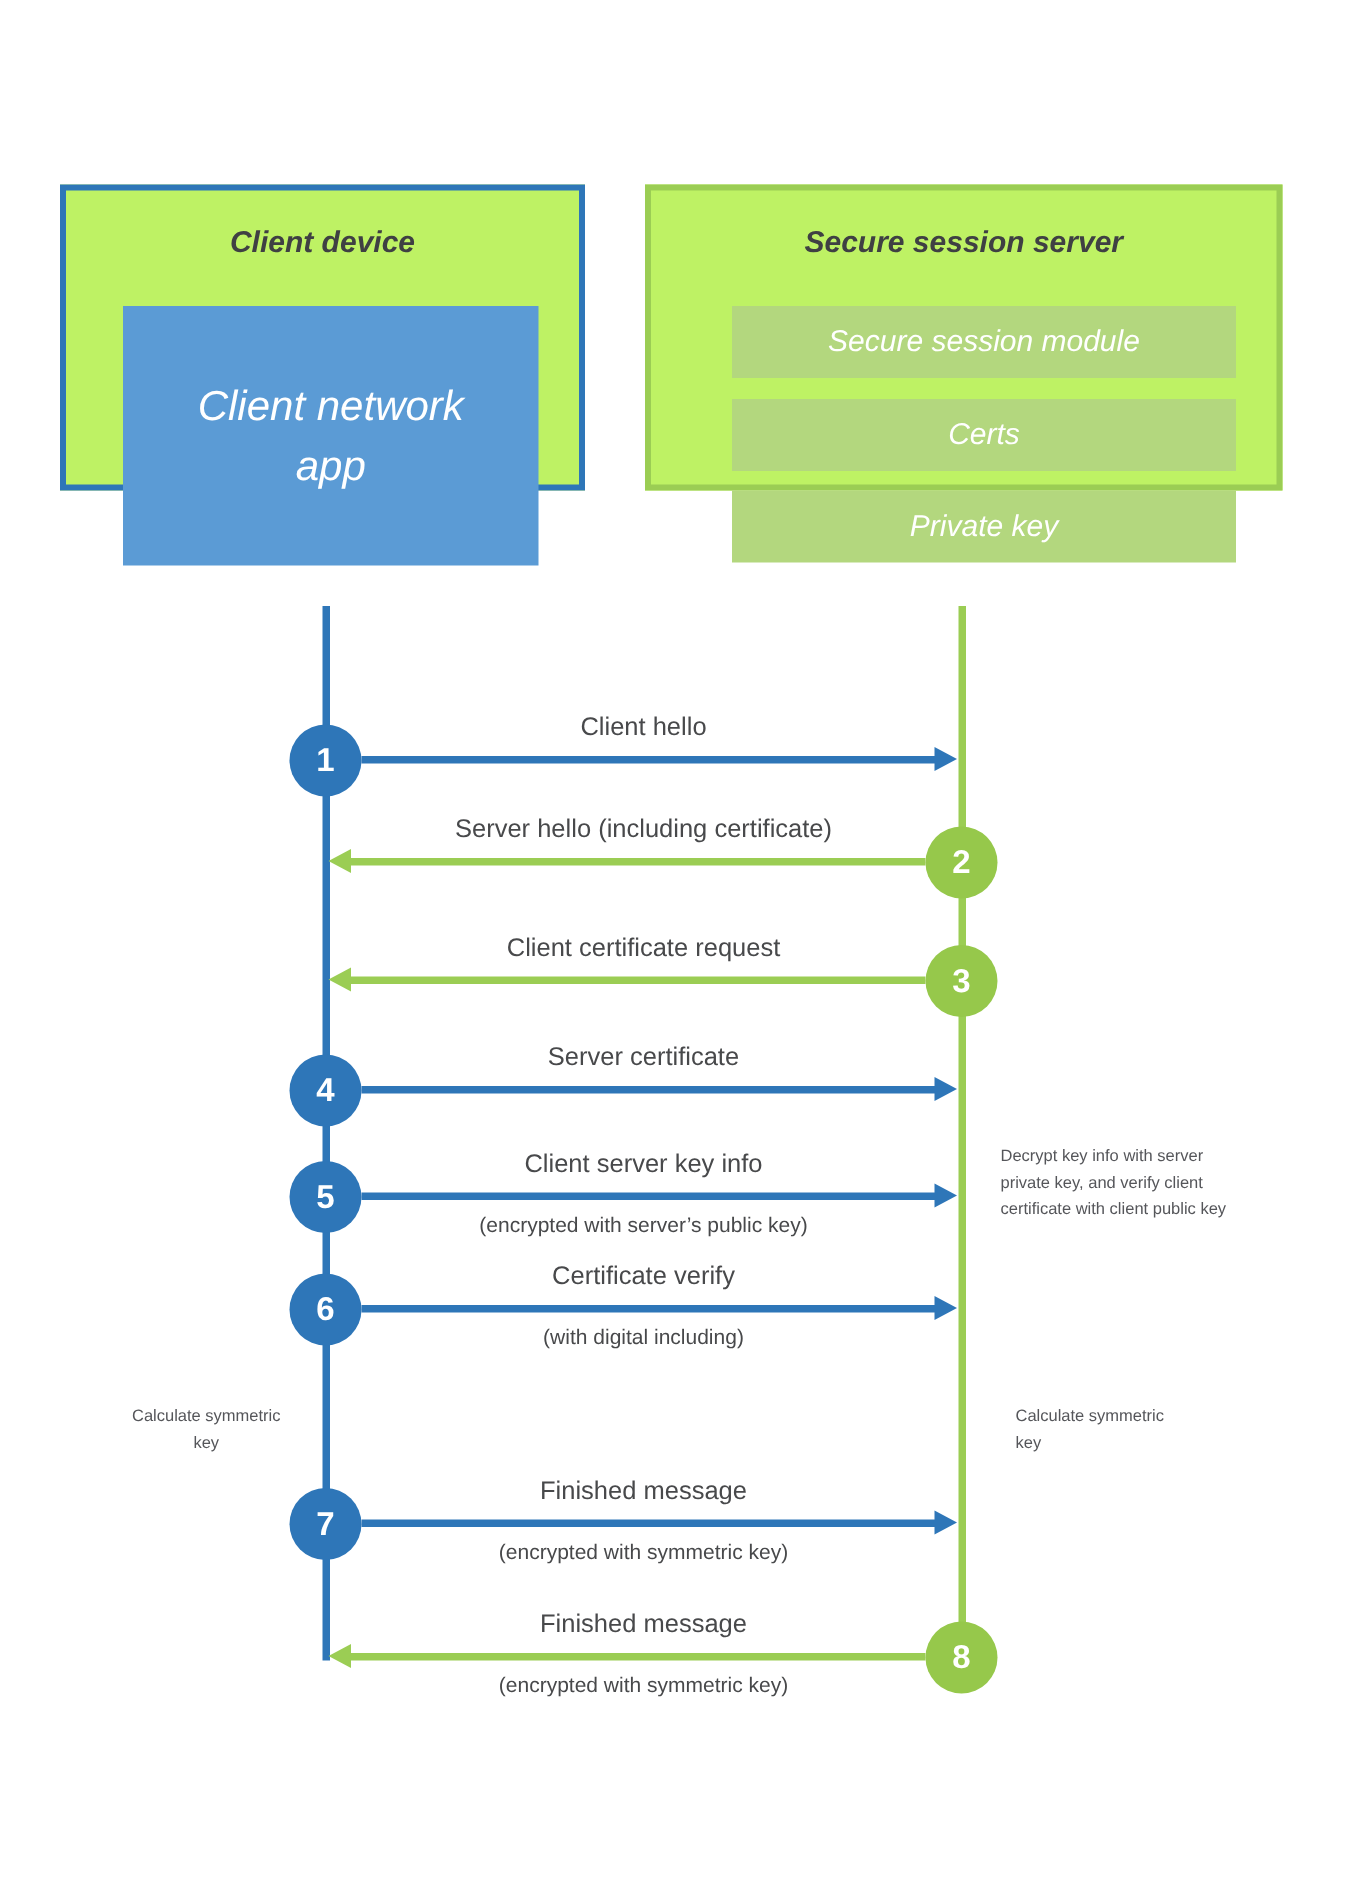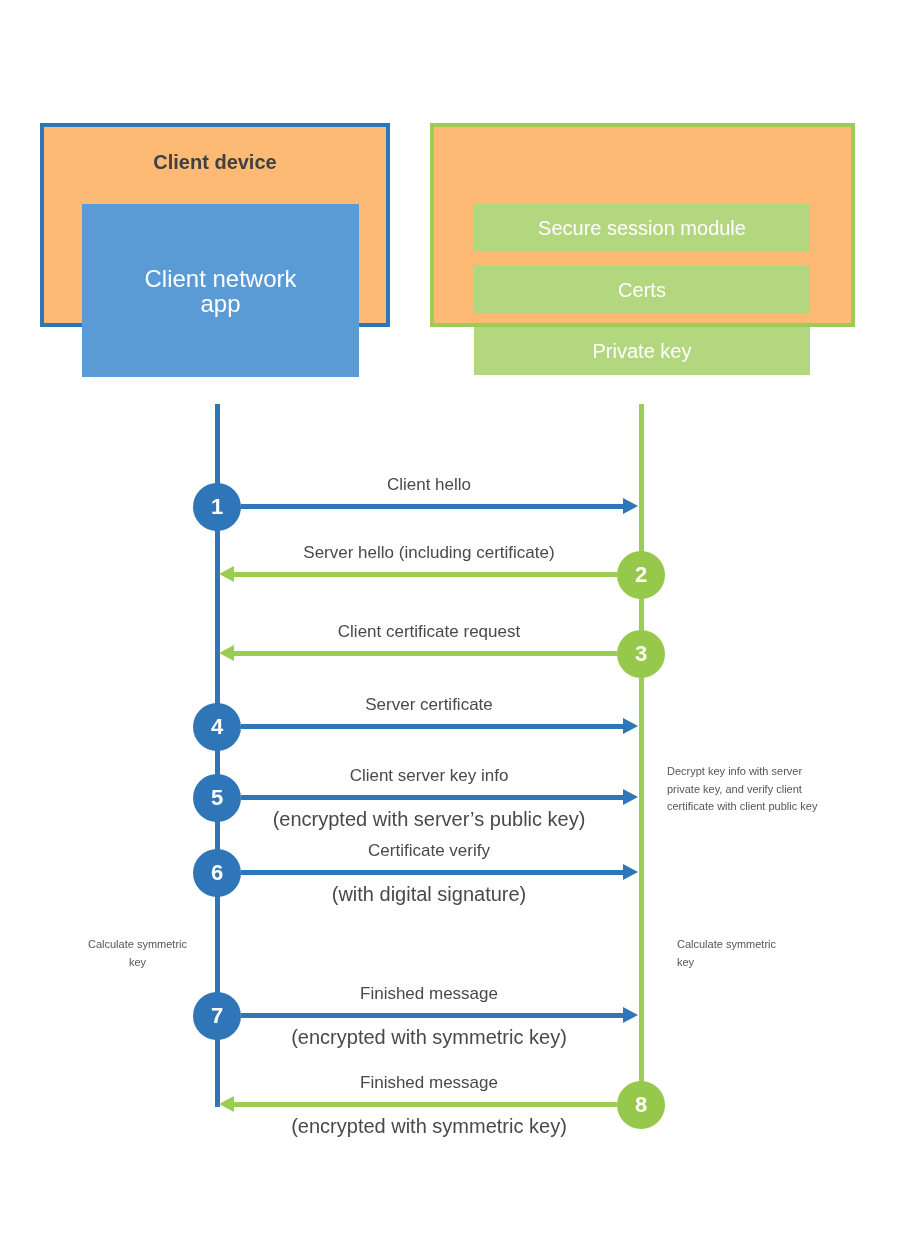--- a/index.html
+++ b/index.html
@@ -6,44 +6,44 @@
     --blue:#2e76b8; --blue-light:#5b9bd5; --green:#9bcd54; --green-circle:#96c84b;
     --green-bar:#b3d77e; --ink-dark:#3f4043; --ink:#48494b; --ink-soft:#55565a;
   }
   *{margin:0;padding:0;box-sizing:border-box;}
   body{background:#ffffff;font-family:"Liberation Sans",sans-serif;}
   .canvas{position:relative;width:900px;height:1256px;background:#ffffff;overflow:hidden;}
 
   .page-title{position:absolute;left:36px;top:30px;font-size:26px;font-weight:300;
     color:var(--ink-soft);letter-spacing:.2px;}
 
-  .box{position:absolute;top:123px;height:204px;background:#fdba74;}
+  .box{position:absolute;top:123px;height:204px;background:#bef264;font-style:italic;}
   .box.client{left:40px;width:350px;border:4px solid var(--blue);}
   .box.server{left:430px;width:425px;border:4px solid var(--green);}
   .box-title{margin-top:24px;text-align:center;font-size:20px;font-weight:700;color:var(--ink-dark);}
 
   .app-box{position:absolute;left:38px;top:77px;width:277px;height:173px;background:var(--blue-light);
     display:flex;align-items:center;justify-content:center;text-align:center;}
-  .app-box span{color:#fff;font-size:24px;line-height:25px;white-space:pre-line;}
+  .app-box span{color:#fff;font-size:28px;line-height:40px;white-space:pre-line;}
 
-  .server-bar{position:absolute;left:40px;width:336px;height:48px;background:var(--green-bar);
+  .server-bar{position:absolute;left:54px;width:336px;height:48px;background:var(--green-bar);
     display:flex;align-items:center;justify-content:center;color:#fff;font-size:20px;}
 
   .vline{position:absolute;width:5px;}
   .vline.blue{background:var(--blue);}
   .vline.green{background:var(--green);}
 
   .circle{position:absolute;width:48px;height:48px;border-radius:50%;display:flex;align-items:center;
     justify-content:center;color:#fff;font-size:22px;font-weight:700;z-index:3;}
   .circle.blue{background:var(--blue);}
   .circle.green{background:var(--green-circle);}
 
   .msg-label{position:absolute;left:217px;width:424px;text-align:center;font-size:17px;
     color:var(--ink);z-index:2;}
-  .msg-sub{position:absolute;left:217px;width:424px;text-align:center;font-size:20px;
+  .msg-sub{position:absolute;left:217px;width:424px;text-align:center;font-size:14px;
     color:var(--ink);z-index:2;}
 
   .arrow{position:absolute;height:17px;z-index:2;}
   .arrow .shaft{position:absolute;top:6px;height:5px;}
   .arrow.blue .shaft{background:var(--blue);}
   .arrow.green .shaft{background:var(--green);}
   .arrow.right .shaft{left:0;right:10px;}
   .arrow.left  .shaft{left:10px;right:0;}
   .head{position:absolute;top:0;width:0;height:0;}
   .head-right{right:0;border-left:15px solid;border-top:8.5px solid transparent;border-bottom:8.5px solid transparent;}
@@ -61,20 +61,21 @@
 
   <div class="box client">
     <div class="box-title">Client device</div>
     <div class="app-box">
       <span>Client network
 app</span>
     </div>
   </div>
 
   <div class="box server">
+    <div class="box-title">Secure session server</div>
     <div class="server-bar" style="top:77px;">Secure session module</div>
     <div class="server-bar" style="top:139px;">Certs</div>
     <div class="server-bar" style="top:200px;">Private key</div>
   </div>
 
   <div class="vline blue" style="left:215px;top:404px;height:703px;"></div>
   <div class="vline green" style="left:639px;top:404px;height:701px;"></div>
 
   <div class="msg-label" style="top:475px;">Client hello</div>
   <div class="arrow blue right" style="left:241px;top:498px;width:397px;">
@@ -111,21 +112,21 @@
   </div>
   <div class="circle blue" style="left:193px;top:774px;">5</div>
   <div class="msg-sub" style="top:808px;">(encrypted with server’s public key)</div>
 
   <div class="msg-label" style="top:841px;">Certificate verify</div>
   <div class="arrow blue right" style="left:241px;top:864px;width:397px;">
     <div class="shaft"></div>
     <div class="head head-right"></div>
   </div>
   <div class="circle blue" style="left:193px;top:849px;">6</div>
-  <div class="msg-sub" style="top:883px;">(with digital signature)</div>
+  <div class="msg-sub" style="top:883px;">(with digital including)</div>
 
   <div class="side-note" style="left:667px;top:763px;width:165px;text-align:left;">Decrypt key info with server private key, and verify client certificate with client public key</div>
   <div class="side-note" style="left:85px;top:936px;width:105px;text-align:center;">Calculate symmetric key</div>
   <div class="side-note" style="left:677px;top:936px;width:110px;text-align:left;">Calculate symmetric key</div>
 
   <div class="msg-label" style="top:984px;">Finished message</div>
   <div class="arrow blue right" style="left:241px;top:1007px;width:397px;">
     <div class="shaft"></div>
     <div class="head head-right"></div>
   </div>

